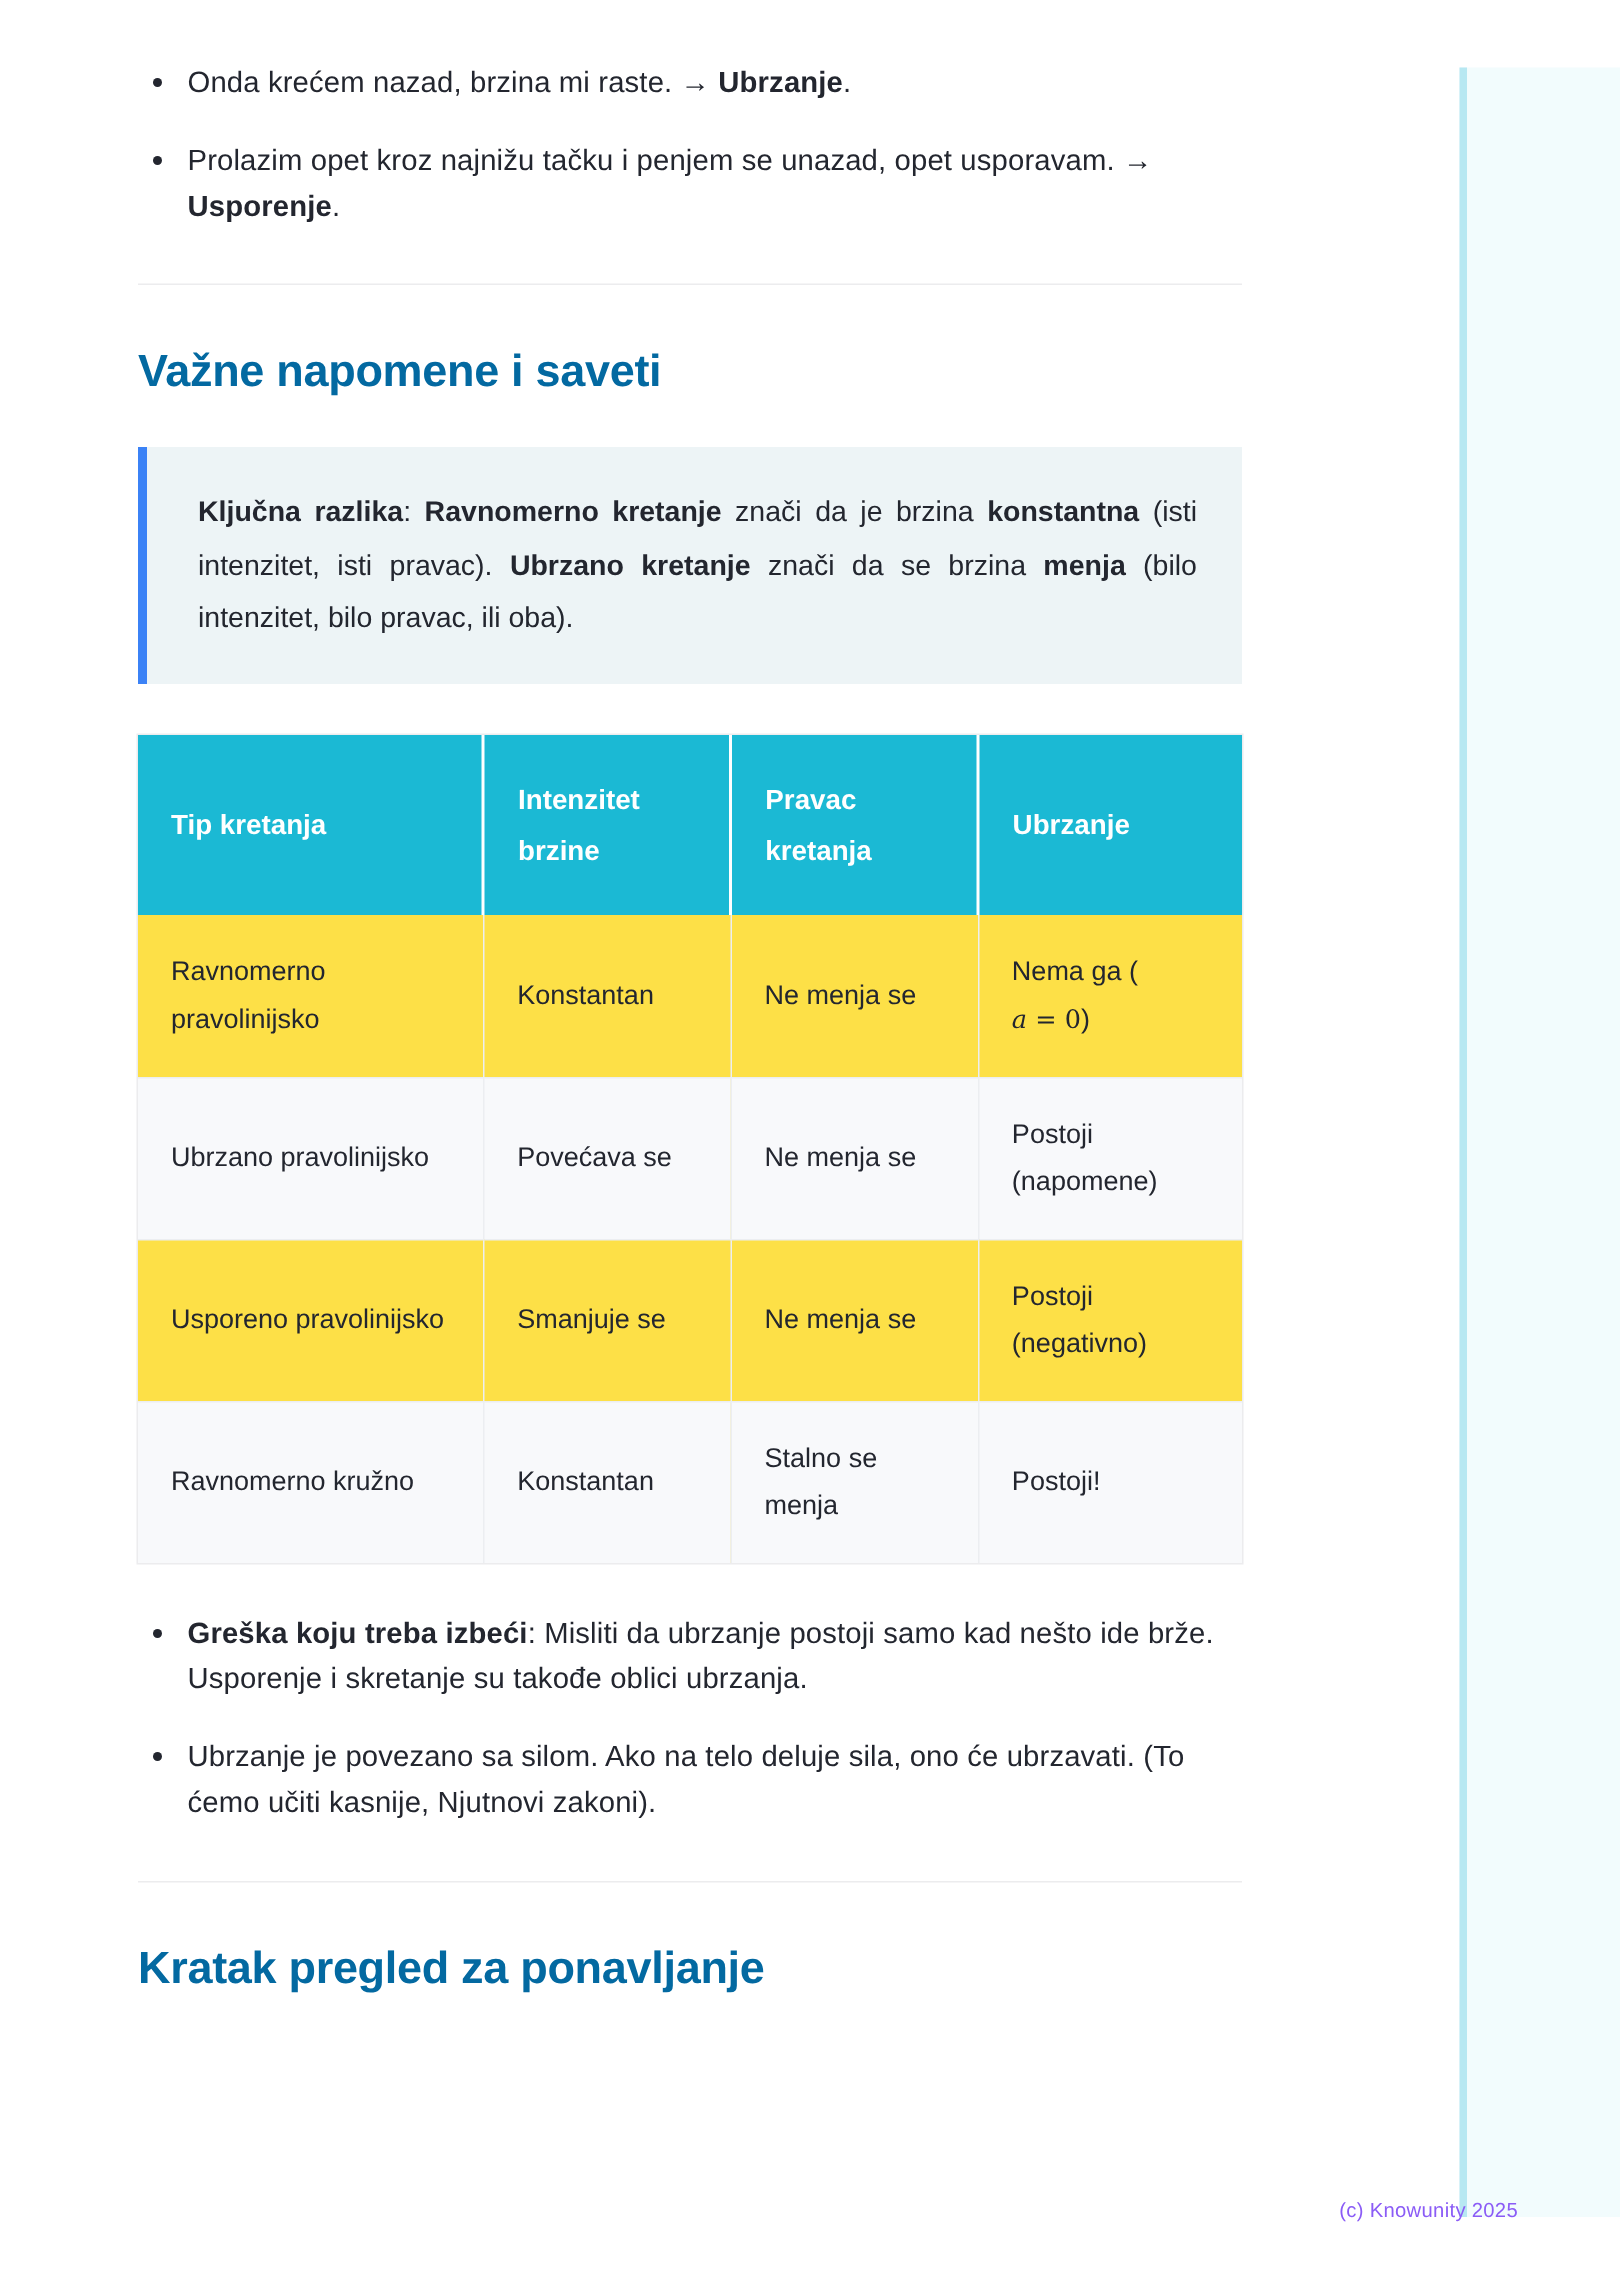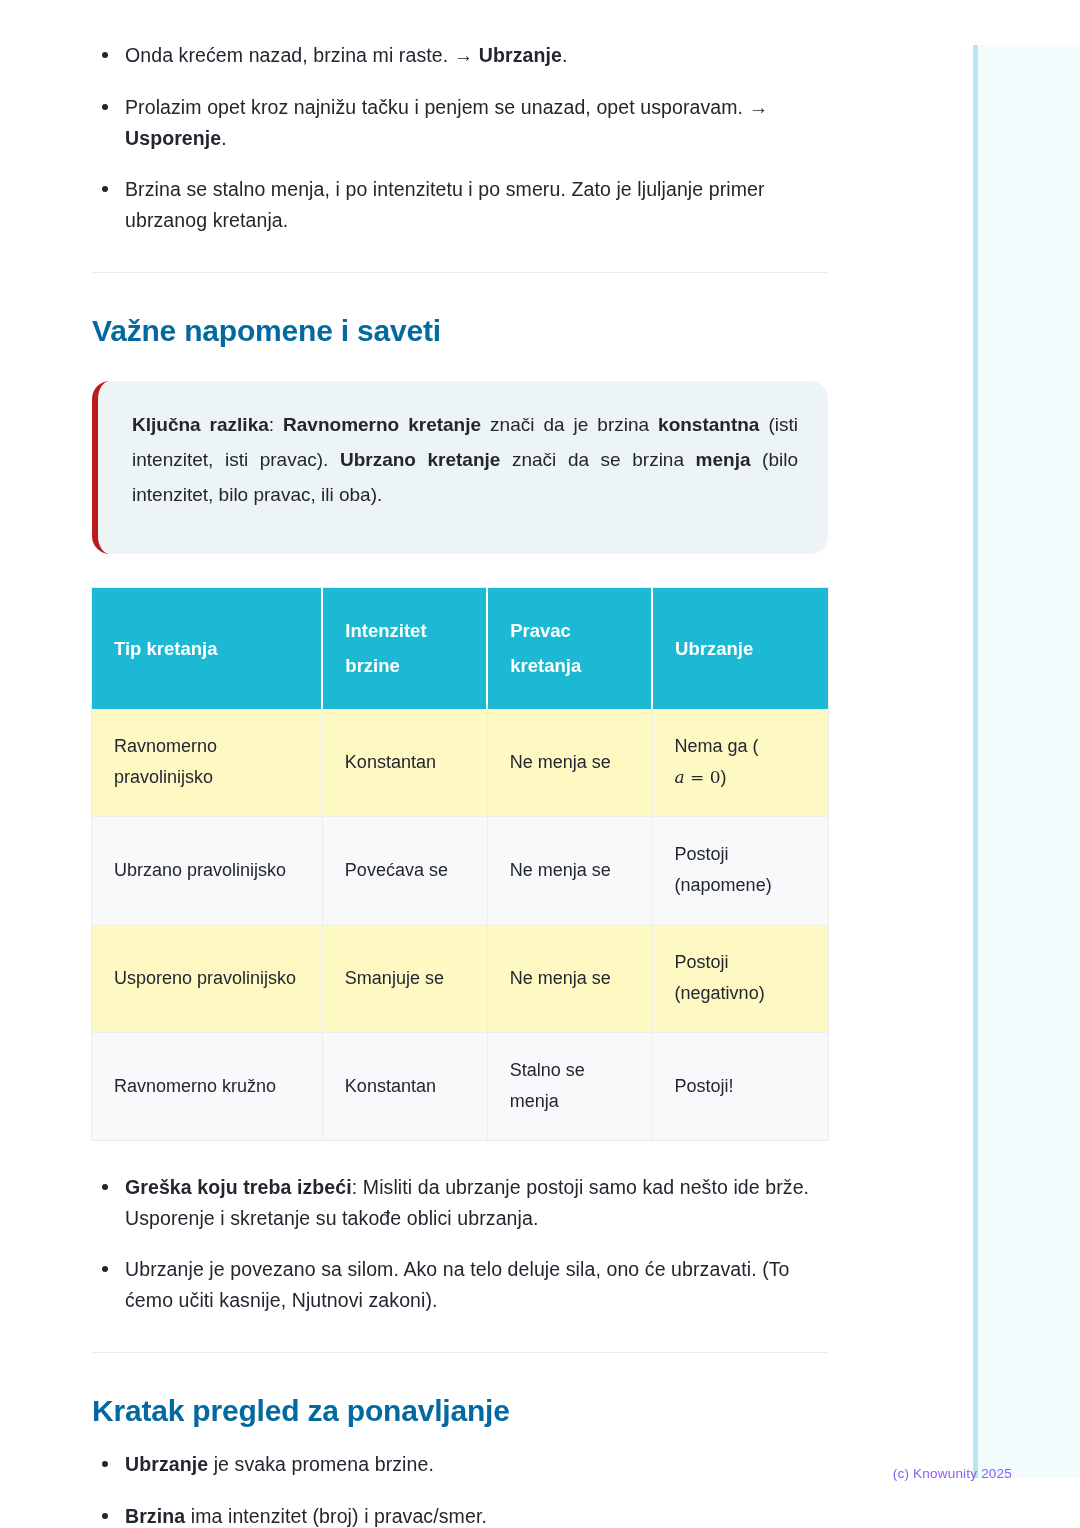--- a/index.html
+++ b/index.html
@@ -80,39 +80,38 @@
     line-height: 1.2;
     font-weight: 700;
     color: #0369a1;
     margin: 0;
     letter-spacing: -0.2px;
   }
 
   
   .callout {
     background: #edf4f6;
-    border-left: 6px solid #b91c1c;
-    padding: 26px 30px 42px 34px;
-    box-sizing: border-box;
-    border-radius: 18px;
+    border-left: 6px solid #3b82f6;
+    padding: 26px 30px 26px 34px;
+    box-sizing: border-box;
   }
   .callout p {
     margin: 0;
     font-size: 19px;
     line-height: 1.85;
     text-align: justify;
     color: #23262f;
   }
 
   
   table.motion-table {
     width: 100%;
     border-collapse: collapse;
     table-layout: fixed;
-    background: #fef9c3;
+    background: #fde047;
     box-shadow: 0 0 0 1px #ececee;
   }
   table.motion-table col.c1 { width: 31.3%; }
   table.motion-table col.c2 { width: 22.4%; }
   table.motion-table col.c3 { width: 22.4%; }
   table.motion-table col.c4 { width: 23.9%; }
 
   table.motion-table thead th {
     background: #1bb9d4;
     color: #ffffff;
@@ -179,21 +178,20 @@
 </head>
 <body>
 
 <div class="edge-strip"></div>
 
 <div class="page">
 
   <ul class="bullets" id="top-bullets">
       <li><span>Onda krećem nazad, brzina mi raste. → </span><b>Ubrzanje</b><span>.</span></li>
       <li><span>Prolazim opet kroz najnižu tačku i penjem se unazad, opet usporavam. → </span><b>Usporenje</b><span>.</span></li>
-      <li><span>Brzina se stalno menja, i po intenzitetu i po smeru. Zato je ljuljanje primer ubrzanog kretanja.</span></li>
     </ul>
 
   <div class="sp-36"></div>
   <hr class="rule">
   <div class="sp-40"></div>
 
   <h2 class="section-title">Važne napomene i saveti</h2>
 
   <div class="sp-32"></div>
 
@@ -254,20 +252,16 @@
     </ul>
 
   <div class="sp-36"></div>
   <hr class="rule">
   <div class="sp-40"></div>
 
   <h2 class="section-title">Kratak pregled za ponavljanje</h2>
 
   <div class="sp-20"></div>
 
-  <ul class="bullets" id="review-bullets">
-      <li><b>Ubrzanje</b><span> je svaka promena brzine.</span></li>
-      <li><b>Brzina</b><span> ima intenzitet (broj) i pravac/smer.</span></li>
-    </ul>
 
 </div>
 
 <div class="watermark">(c) Knowunity 2025</div>
 
 </body></html>

